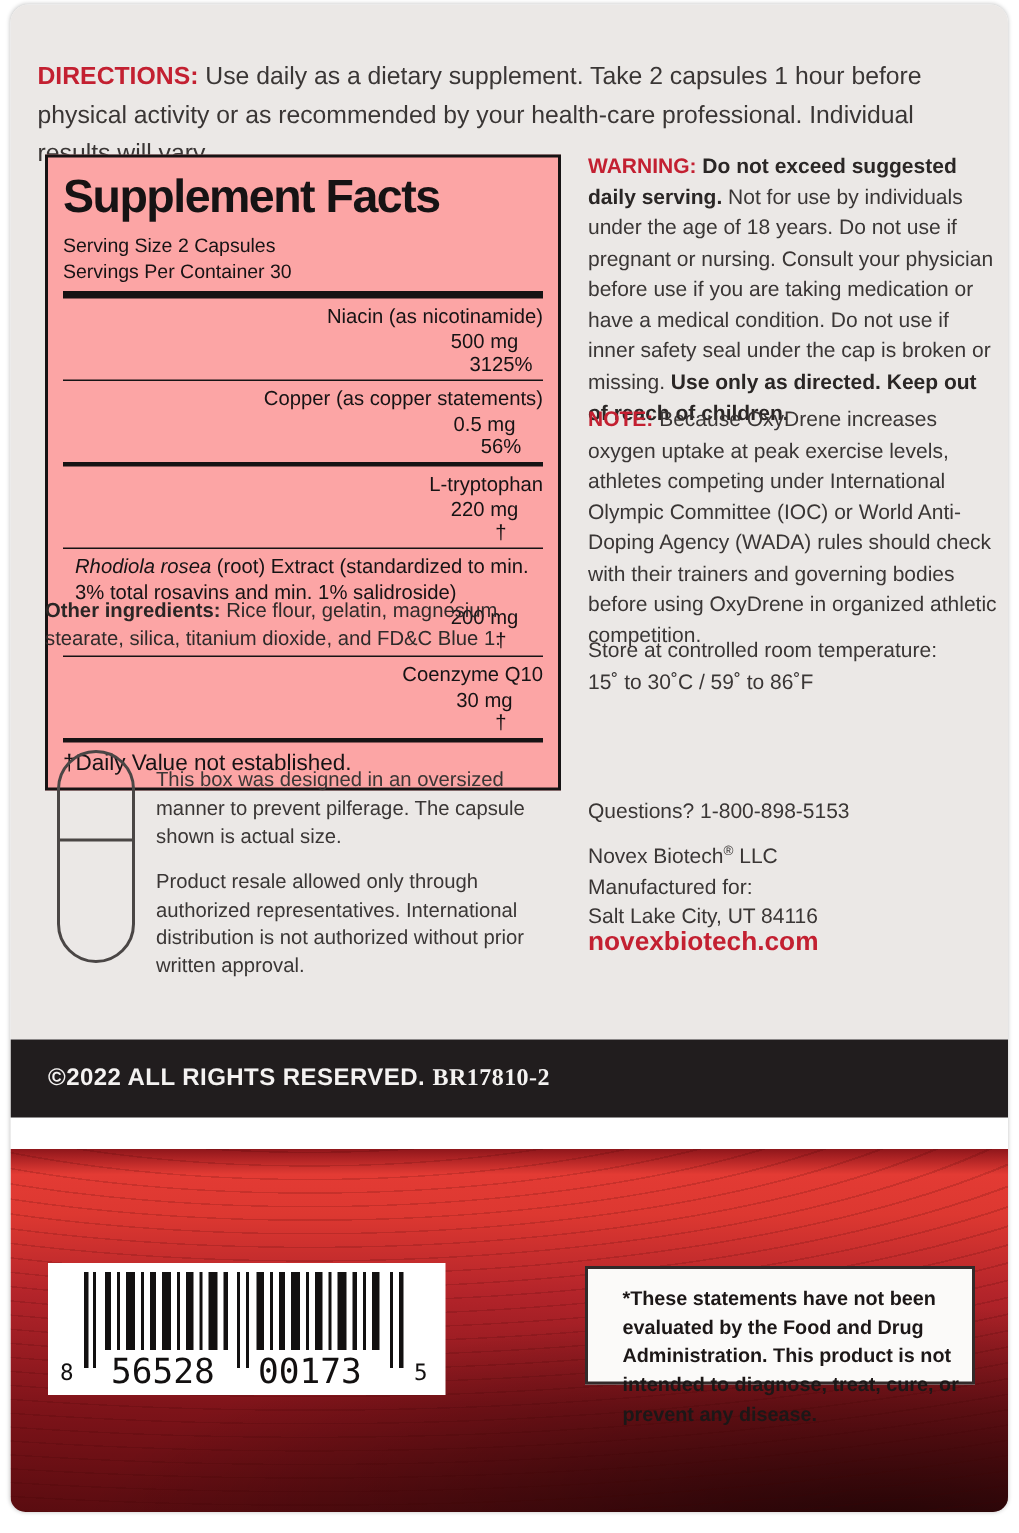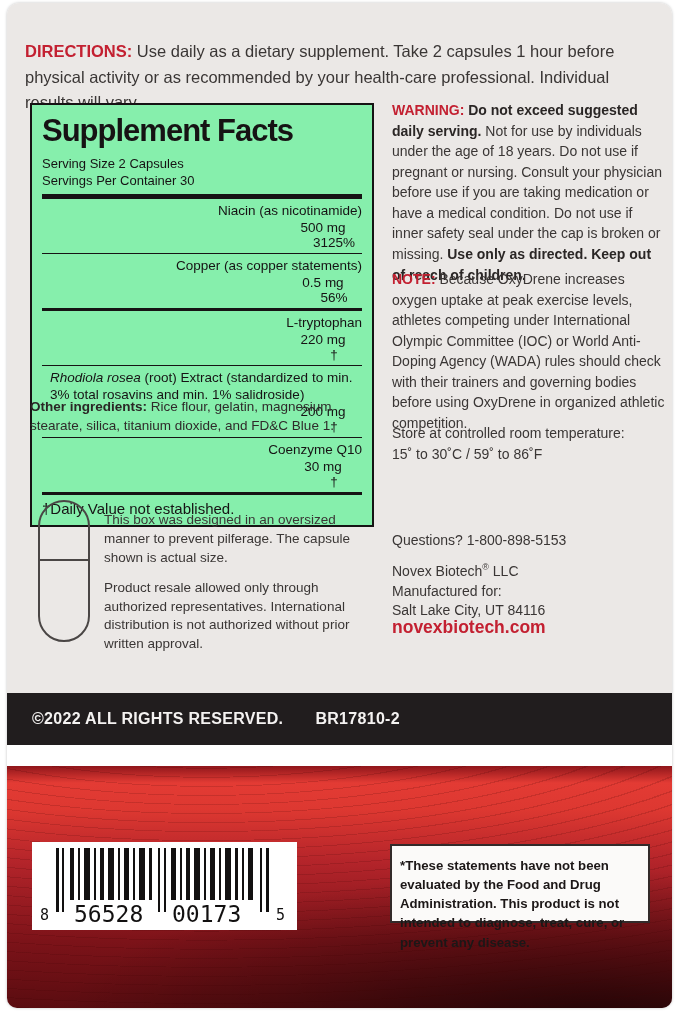--- a/index.html
+++ b/index.html
@@ -6,21 +6,21 @@
   html,body { width:679px; height:1022px; background:#ffffff; font-family:"Liberation Sans", sans-serif; }
   .box { position:absolute; left:7px; top:3px; width:665px; height:1005px;
          border-radius:12px 12px 10px 10px; overflow:hidden; box-shadow:0 0 3px rgba(0,0,0,.25); }
 
   
   .gray { position:absolute; top:0; left:0; right:0; height:690px; background:#ebe8e6; }
   .accent { color:#c32031; font-weight:bold; }
   .directions { position:absolute; left:18px; top:36px; width:634px; font-size:16.5px; line-height:1.55; color:#3a3635; }
 
   
-  .sf-panel { position:absolute; left:23px; top:100px; width:344px; background:#86efac;
+  .sf-panel { position:absolute; left:23px; top:100px; width:344px; background:#fca5a5;
               border:2px solid #161314; padding:8px 10px 8px 10px; color:#161314; }
   .sf-title { font-size:31px; font-weight:bold; letter-spacing:-1px; margin:0 0 6px 0; }
   .sf-serving { font-size:13px; line-height:1.32; }
   .bar-thick { height:5px; background:#161314; margin-top:5px; }
   .bar-med { height:3px; background:#161314; }
   .sf-header { display:flex; font-size:12.5px; font-weight:bold; padding:3px 0 3px 0; border-bottom:1px solid #161314; }
   .sf-row { display:flex; align-items:flex-end; font-size:13.5px; padding:4px 0 3px 0;flex-direction:column; }
   .thin { border-bottom:1px solid #161314; }
   .c-name { flex:1; padding-left:8px; line-height:1.25; }
   .c-amt { width:78px; text-align:center; }
@@ -42,34 +42,34 @@
   .note { top:266px; }
   .storage { top:420px; white-space:pre-line; }
   .questions { top:527px; }
   .mfg { top:558px; line-height:1.42; }
   .website { top:612px; color:#c32031; font-weight:bold; font-size:17.5px; }
 
   
   .black-band { position:absolute; top:690px; left:0; right:0; height:52px; background:#211d1e;
                 display:flex; align-items:center; padding-left:25px; }
   .band-text { color:#f4f2f1; font-weight:bold; font-size:16px; letter-spacing:.3px; }
-  .band-code { margin-left:32px; }
+  .band-code { margin-left:5px;font-family:Liberation Serif, serif; }
 
   
   .red { position:absolute; top:763px; left:0; right:0; bottom:0;
          background:
            radial-gradient(130% 100% at 88% 105%, rgba(0,0,0,.6), rgba(0,0,0,0) 62%),
            linear-gradient(180deg, #8f161b 0%, #e33b34 7%, #dd3831 18%, #b3242a 40%, #7d1319 72%, #5a0c10 100%);
   }
   .red::after { content:""; position:absolute; inset:0; opacity:.45;
          background: repeating-radial-gradient(140% 120% at 30% -40%,
              rgba(0,0,0,0) 0 26px, rgba(60,0,0,.35) 26px 29px); }
   .barcode-box { position:absolute; left:25px; top:76px; width:265px; height:88px; background:#ffffff; z-index:2; }
   .disclaimer-box { position:absolute; left:383px; top:78px; width:260px; height:79px; background:#fbfaf9;
-                    border:2px solid #332a2a; padding:10px 8px 0 8px; z-index:2;
+                    border:2px solid #332a2a; padding:10px 8px 0 23px; z-index:2;
                     font-size:13.2px; font-weight:bold; line-height:1.45; color:#1c1717; }
   .bc-digit { font-family:"DejaVu Sans Mono", monospace; }
 </style>
 </head>
 <body>
 
 <div class="box">
 
   <div class="gray">
 

